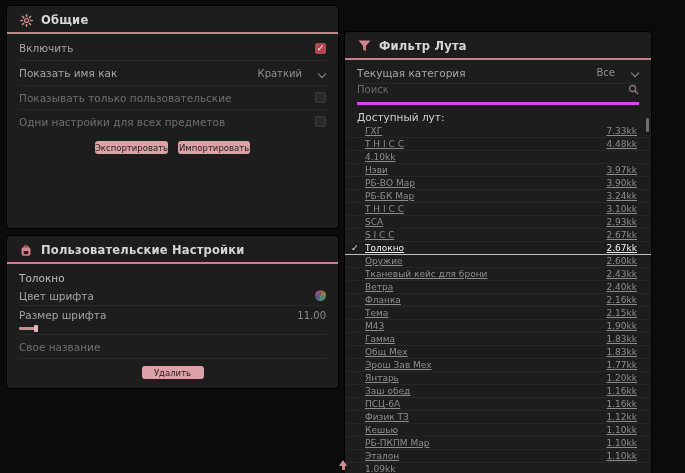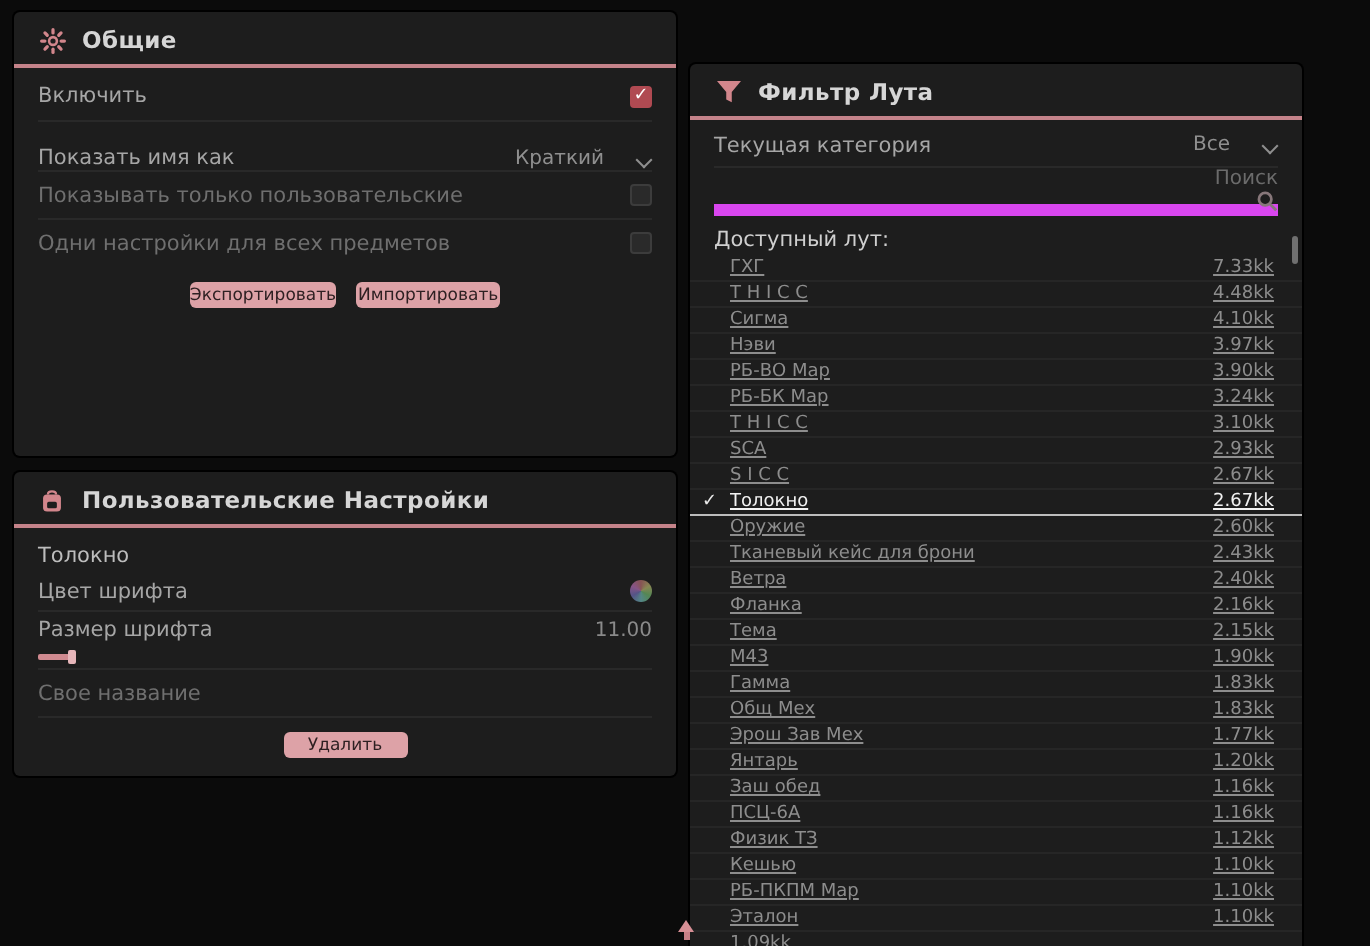--- a/index.html
+++ b/index.html
@@ -62,22 +62,22 @@
     background:conic-gradient(#a66,#aa6,#6a6,#6aa,#66a,#a6a,#a66);
     opacity:.75;flex:0 0 auto;
   }
   .sliderwrap{margin:1px 12px 0 12px;height:9px;position:relative;border-bottom:1px solid #292929;}
   .slider-fill{position:absolute;left:0;top:2px;width:17px;height:3px;background:#d08a90;border-radius:1px;}
   .slider-handle{position:absolute;left:15px;top:0;width:4px;height:7px;background:#e7b6ba;border-radius:1px;}
   .sizeval{color:#8a8a8a;font-size:10px;}
 
   
   .searchrow{
-    display:flex;align-items:flex-end;justify-content:space-between;
-    height:18px;margin:0 12px;border-bottom:6px solid #d946ef;flex-direction:column;
+    display:flex;align-items:flex-start;justify-content:space-between;
+    height:18px;margin:0 12px;border-bottom:3px solid #d946ef;
   }
   .searchph{font-size:10px;color:#6b6b6b;}
   .lootlabel{margin:4px 12px 1px 12px;font-size:10.5px;color:#cfcfcf;height:15px;display:flex;align-items:center;}
   #loot-list{position:relative;}
   .lrow{
     position:relative;display:flex;align-items:center;box-sizing:border-box;
     height:13px;padding:0 14px 0 20px;border-bottom:1px solid #262626;
     font-size:9px;color:#8d8d8d;cursor:default;text-decoration:underline;
   }
   .lrow .lname{flex:1;white-space:nowrap;overflow:hidden;}
@@ -122,21 +122,21 @@
       </svg>
     </span>
     <span class="ptitle">Общие</span>
   </div>
 
   <div class="row" style="height:24px;margin-top:2px;">
     <span class="lab">Включить</span>
     <span class="checkbox checked" id="cb-enable">✓</span>
   </div>
 
-  <div class="row" style="height:24px;align-items:flex-end;">
+  <div class="row" style="height:24px;">
     <span class="lab">Показать имя как</span>
     <span class="select">
       <span>Краткий</span>
       <span class="chev"></span>
     </span>
   </div>
 
   <div class="row" style="height:23px;">
     <span class="lab dim">Показывать только пользовательские</span>
     <span class="checkbox" id="cb-onlycustom"></span>
@@ -228,21 +228,20 @@
     <span class="lname">ГХГ</span>
     <span class="lval">7.33kk</span>
   </div>
       <div class="lrow">
 
     <span class="lname">T H I C C</span>
     <span class="lval">4.48kk</span>
   </div>
       <div class="lrow">
 
-    <span class="lname">Сигма</span>
     <span class="lval">4.10kk</span>
   </div>
       <div class="lrow">
 
     <span class="lname">Нэви</span>
     <span class="lval">3.97kk</span>
   </div>
       <div class="lrow">
 
     <span class="lname">РБ-ВО Мар</span>

